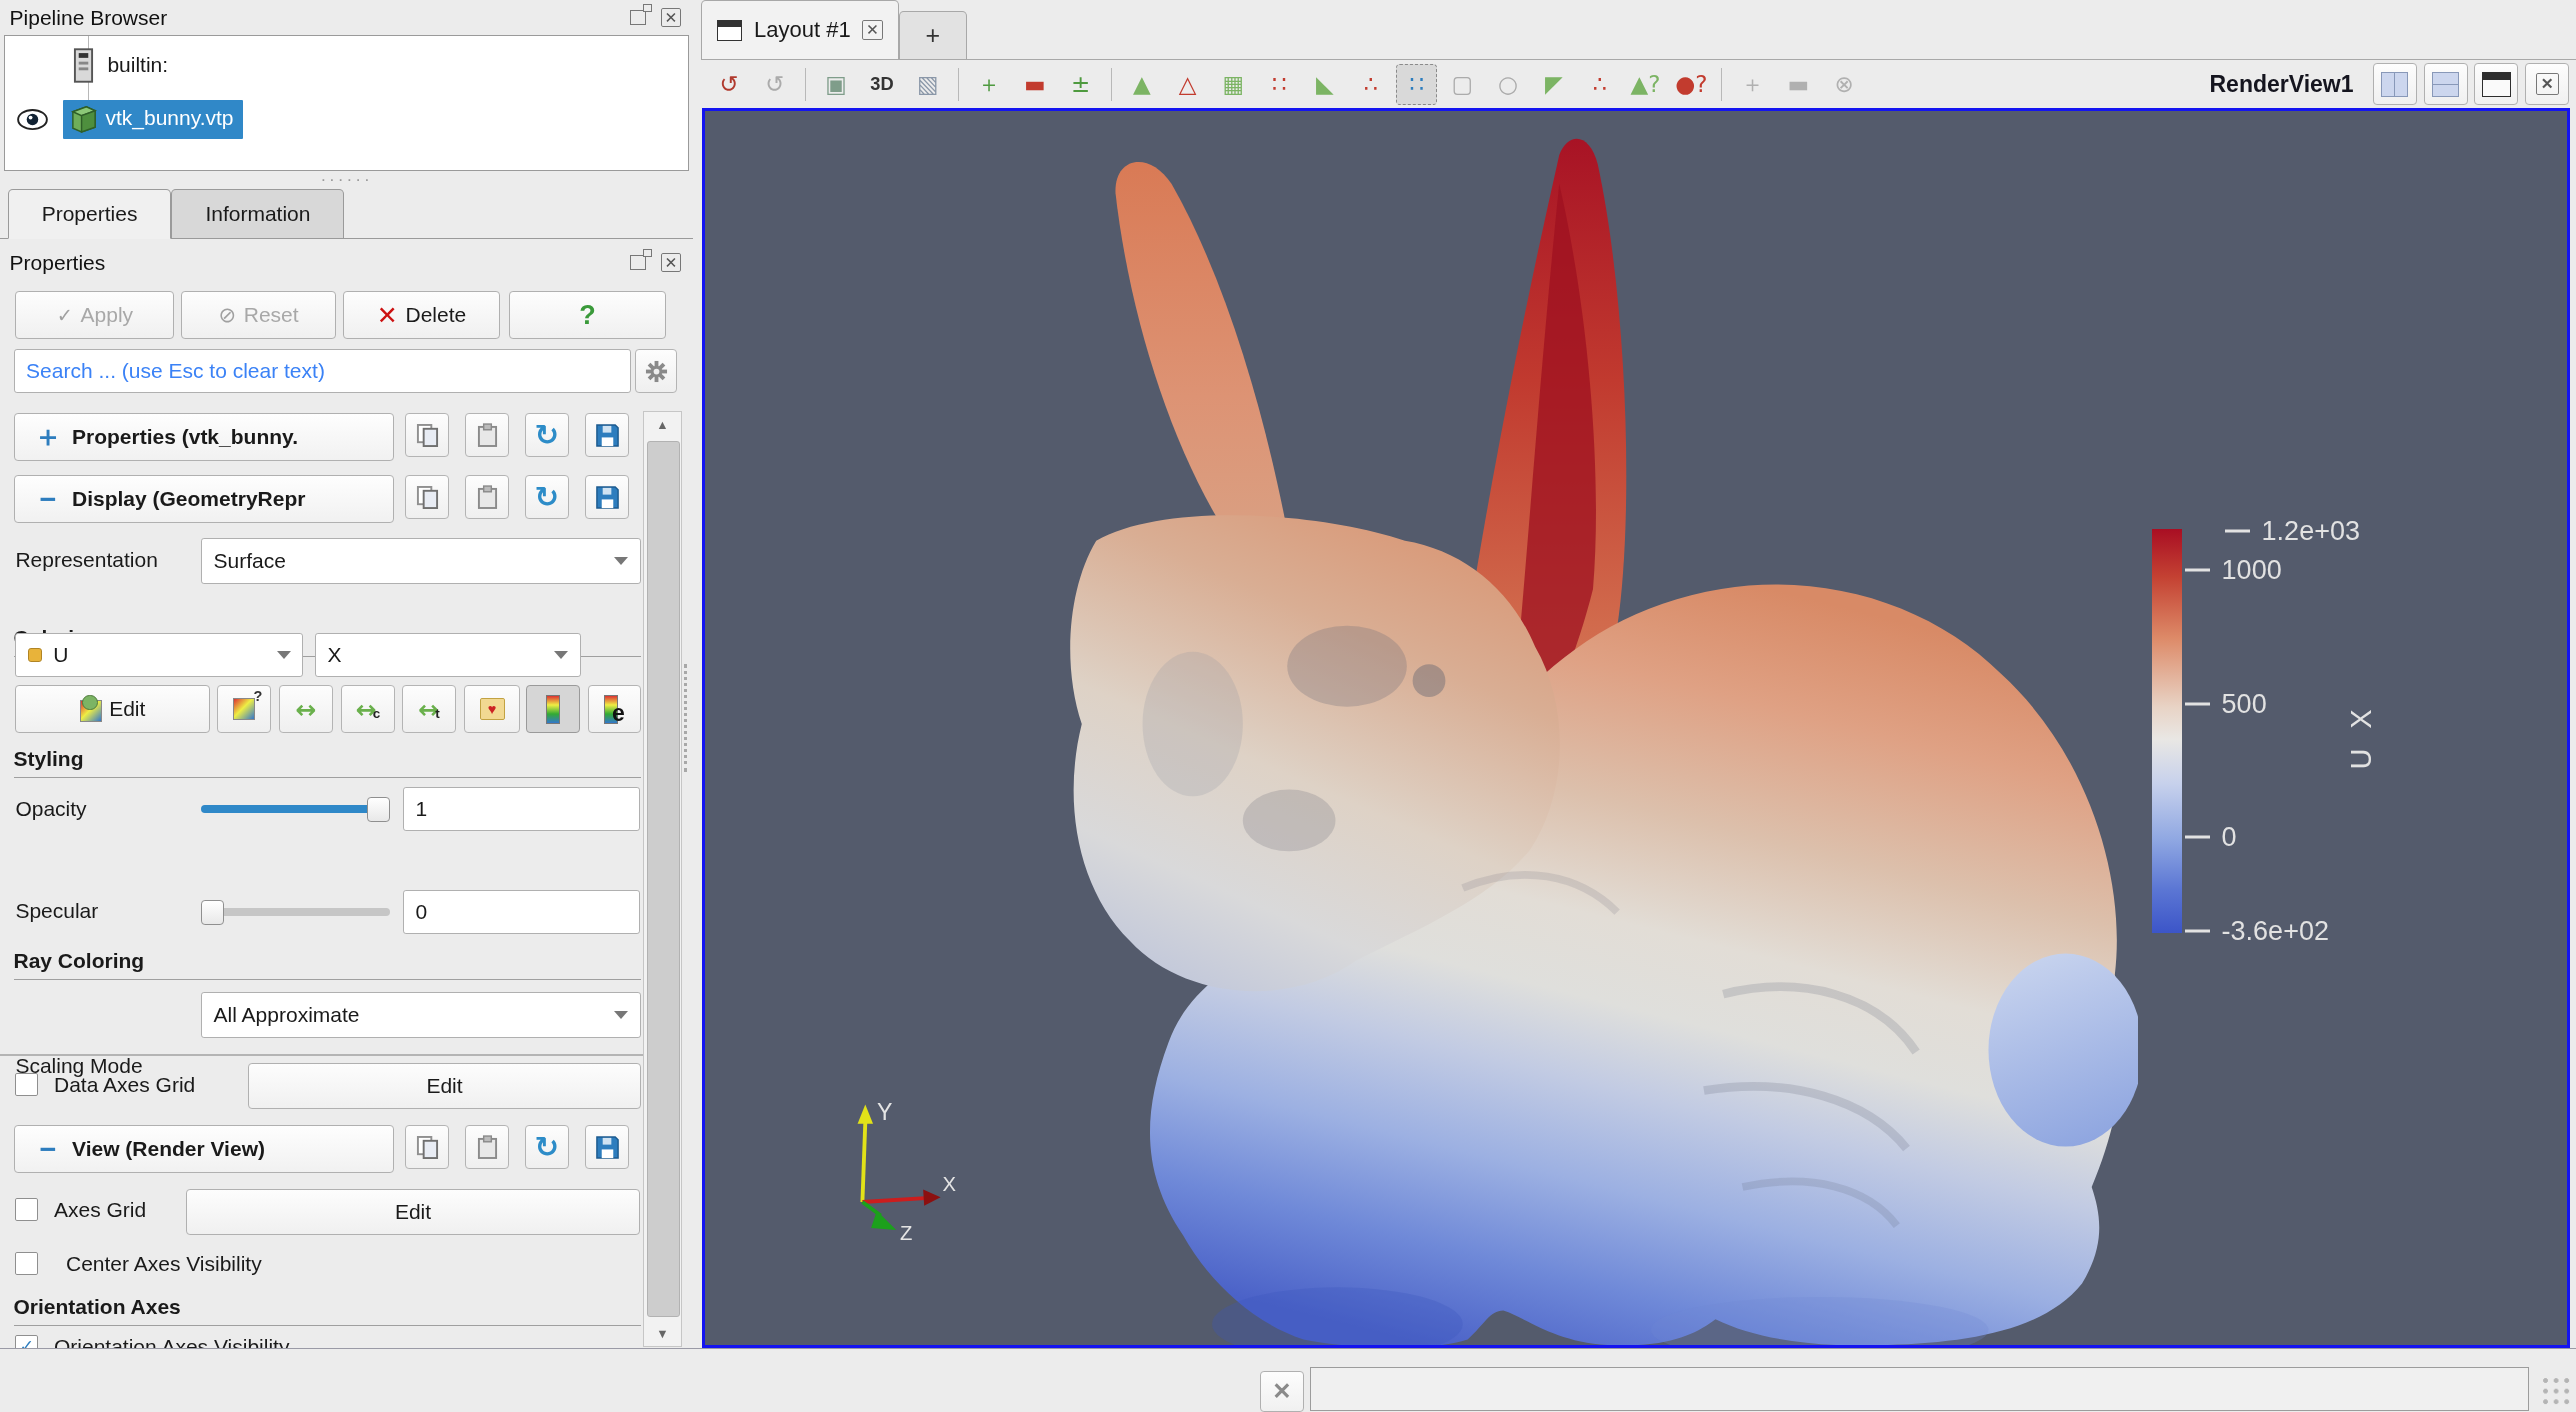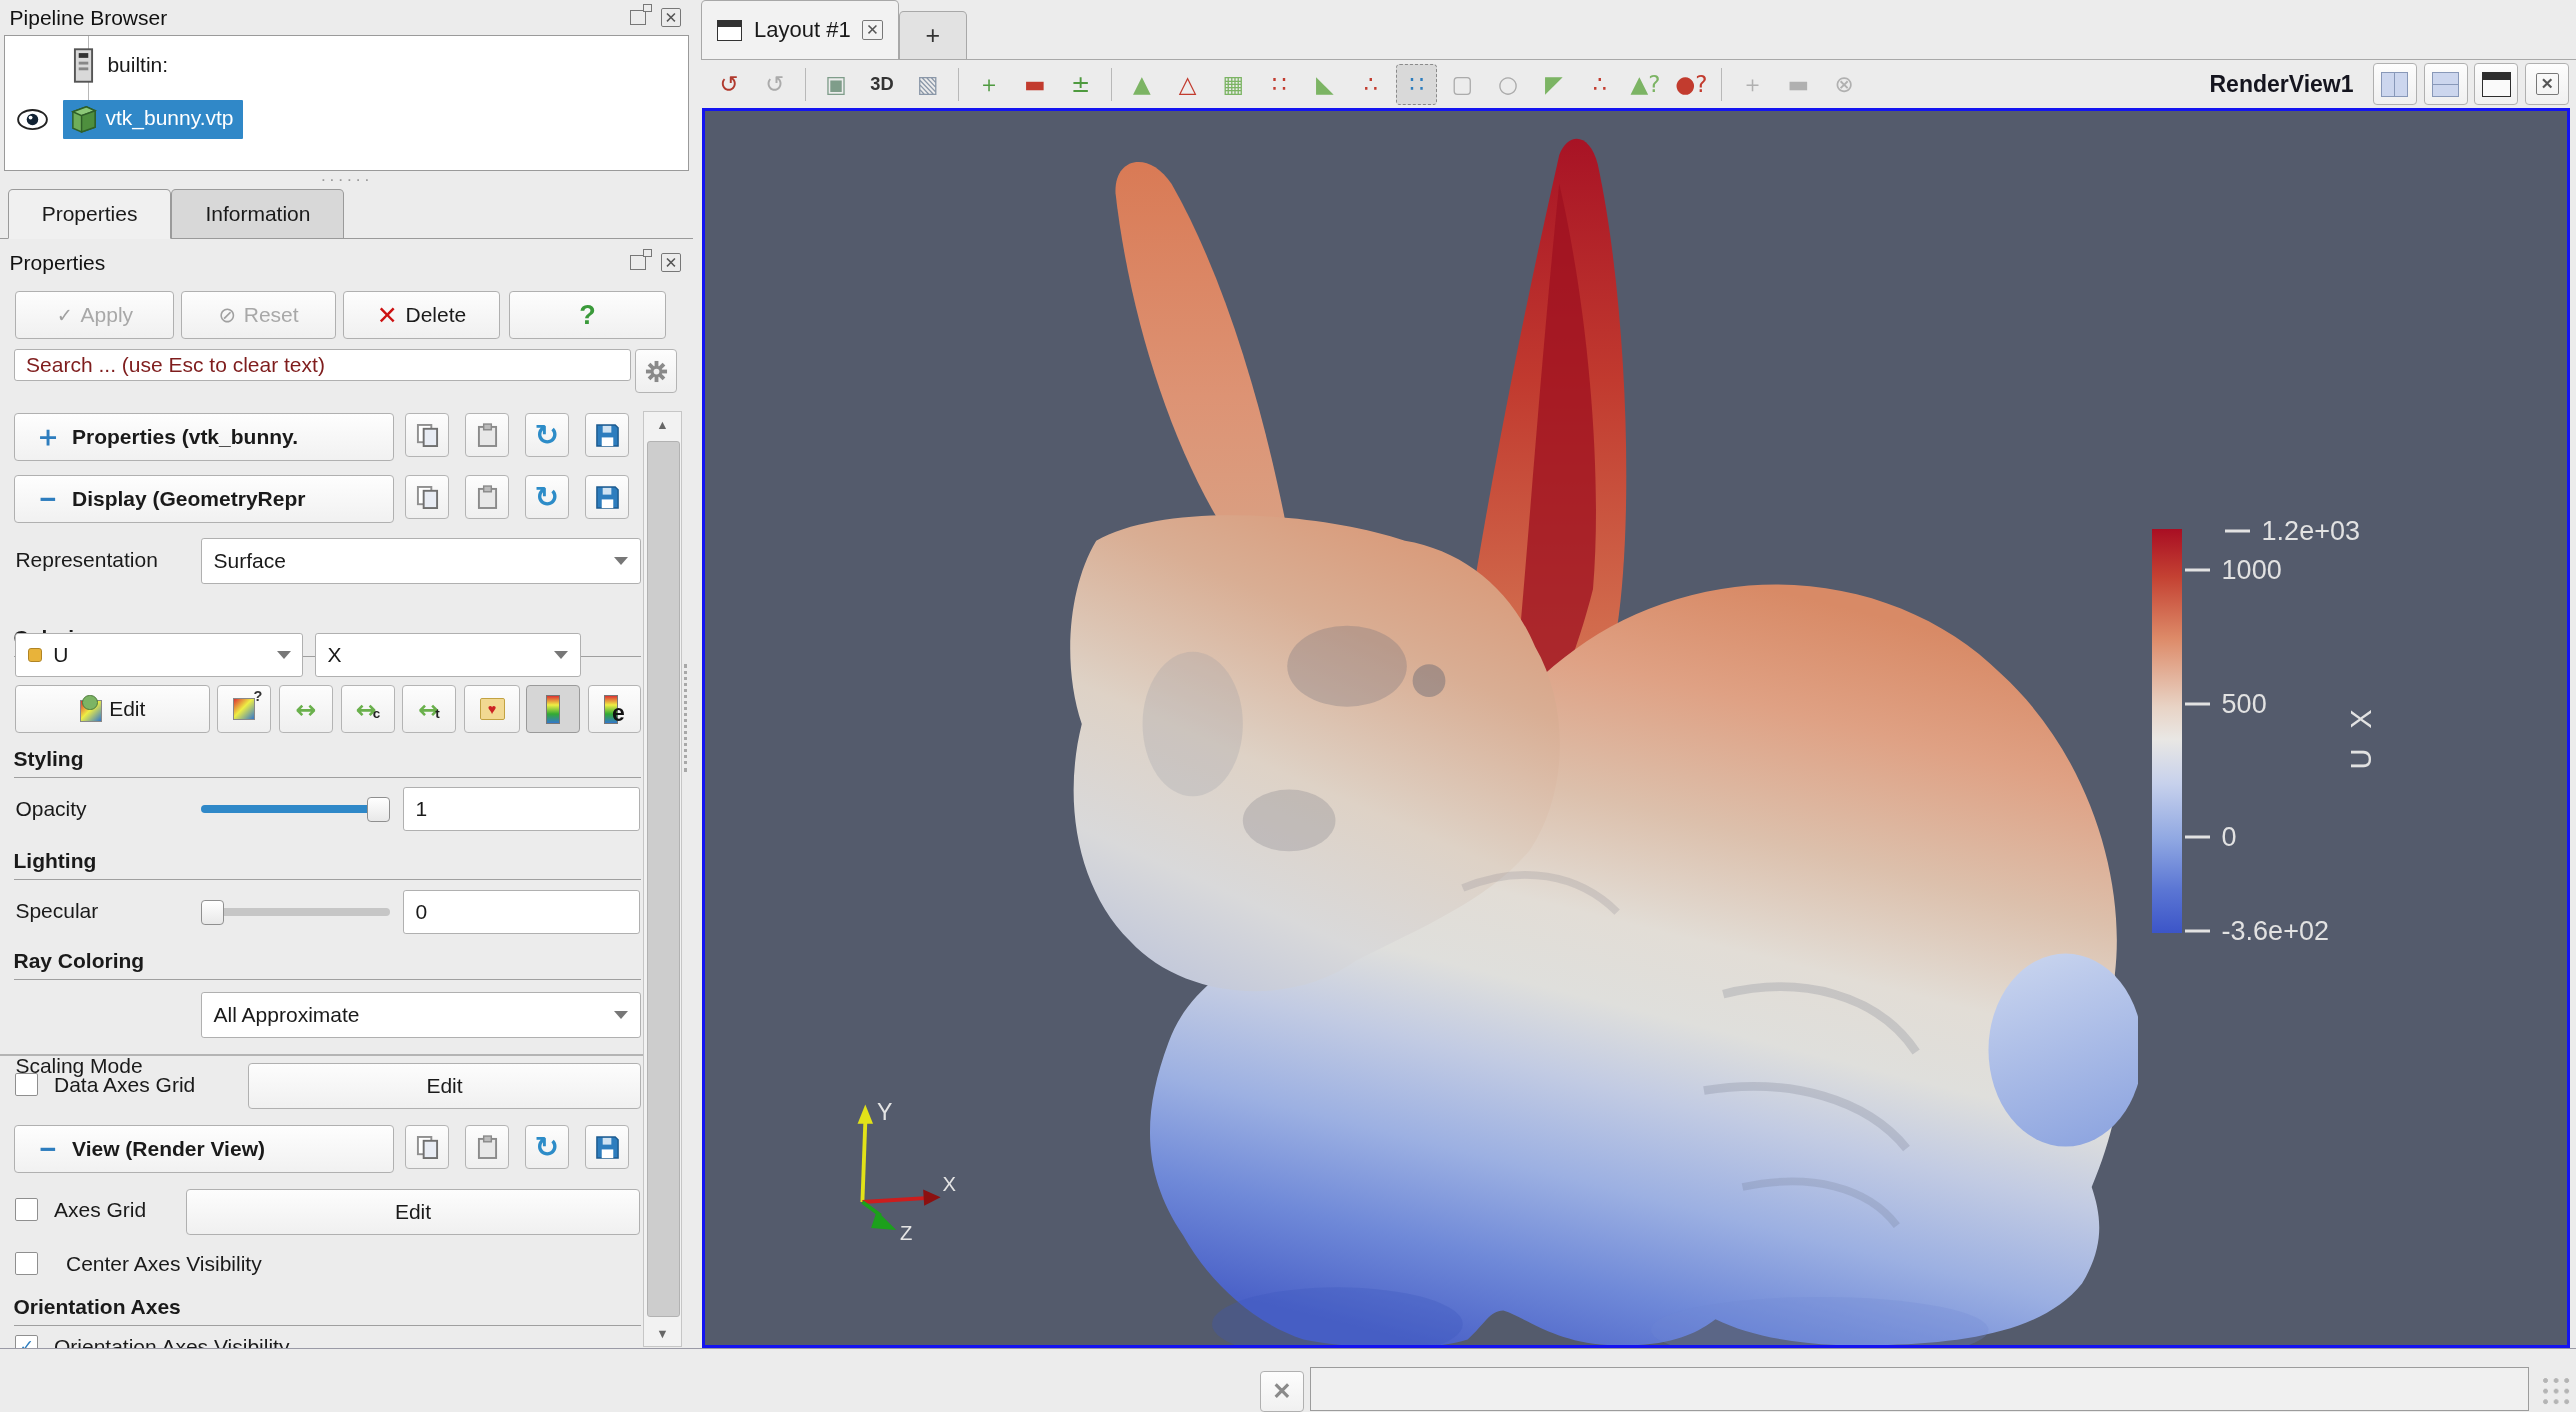--- a/index.html
+++ b/index.html
@@ -172,21 +172,21 @@
       <span>Reset</span>
     </div>
     <div class="btn" style="position:absolute;left:343px;top:291px;width:157px;height:48px;">
       <span style="color:#cc1111;font-weight:900;font-size:25px;">✕</span>
       <span>Delete</span>
     </div>
     <div class="btn" style="position:absolute;left:509px;top:291px;width:157px;height:48px;">
       <span style="color:#3a9a3a;font-weight:bold;font-size:27px;">?</span>
     </div>
 
-    <div class="field" style="left:13.5px;top:349px;width:617px;height:32px;color:#7f1d1d;">
+    <div class="field" style="left:13.5px;top:349px;width:617px;height:44px;color:#3b82f6;">
       <span>Search ... (use Esc to clear text)</span>
     </div>
     <div class="ibtn" style="left:635px;top:349px;width:42px;height:44px;">
       <svg width="23" height="23" viewBox="0 0 24 24">
         <g fill="#8a8a8a">
           <rect x="10" y="1" width="4" height="22"></rect>
             <rect x="1" y="10" width="22" height="4"></rect>
           <rect x="10" y="1" width="4" height="22" transform="rotate(45 12 12)"></rect>
           <rect x="1" y="10" width="22" height="4" transform="rotate(45 12 12)"></rect>
         </g>
@@ -302,21 +302,20 @@
     <div class="hdr" style="top:747px;">Styling</div>
     <span class="lbl" style="top:797px;">Opacity</span>
     <div style="position:absolute;left:201px;top:787px;width:203px;height:44px;">
       <span class="track" style="left:0;width:189px;background:#2f88c8;"></span>
       <span class="thumb" style="left:166px;"></span>
     </div>
     <div class="field" style="left:403px;top:787px;width:237px;height:44px;">
       <span>1</span>
     </div>
 
-    <div class="hdr" style="top:849px;">Lighting</div>
     <span class="lbl" style="top:899px;">Specular</span>
     <div style="position:absolute;left:201px;top:890px;width:203px;height:44px;">
       <span class="track" style="left:0;width:189px;background:#c6c6c6;"></span>
       <span class="thumb" style="left:0;"></span>
     </div>
     <div class="field" style="left:403px;top:890px;width:237px;height:44px;">
       <span>0</span>
     </div>
 
     <div class="hdr" style="top:949px;">Ray Coloring</div>

